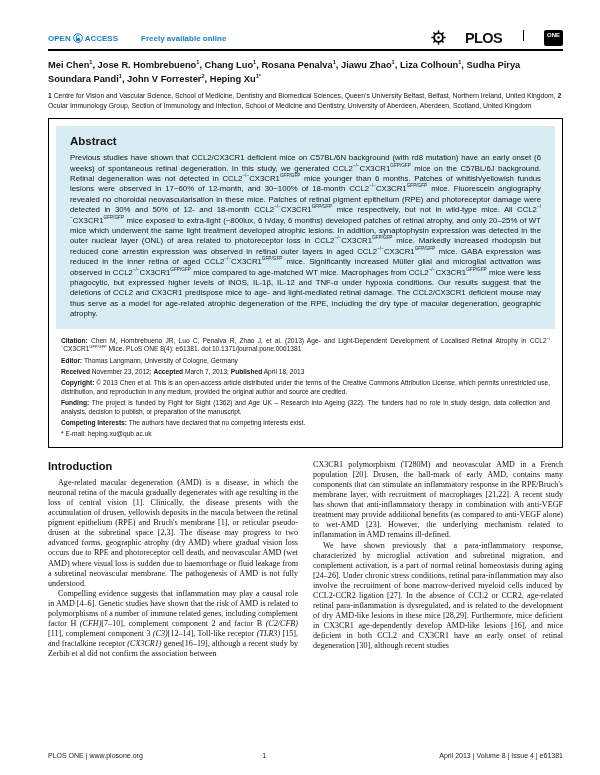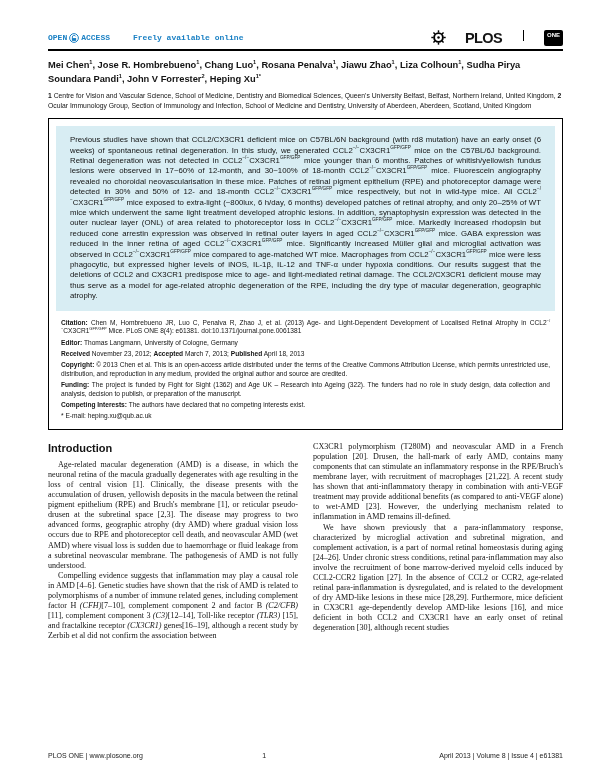--- a/index.html
+++ b/index.html
@@ -7,21 +7,21 @@
   body {
     background: #ffffff;
     color: #141414;
     font-family: "Liberation Sans", sans-serif;
     position: relative;
   }
   .page { width: 600px; height: 775px; padding: 30px 37px 0 48px; position: relative; overflow: hidden; }
 
   
   .topbar { display: flex; justify-content: space-between; align-items: center; padding-bottom: 3px; border-bottom: 2px solid #000; }
-  .oa { color: var(--link_blue); font-weight: bold; font-size: 8px; display: flex; align-items: flex-start; gap: 2px; font-family: Liberation Mono, monospace; }
+  .oa { color: var(--link_blue); font-weight: bold; font-size: 8px; display: flex; align-items: flex-end; gap: 2px; }
   .oa .tagline { margin-left: 21px; }
   .logo { display: flex; gap: 19px; }
   .logo .plos { font-weight: bold; font-size: 14.5px; letter-spacing: -0.6px; }
   .logo .bar { width: 1px; height: 11px; background: #000; margin: 0 1px 0 2px; }
   .one-badge { background: var(--one_badge_bg); color: #fff; font-size: 6px; font-weight: bold; padding: 2px 3px; border-radius: 2px; line-height: 1; }
 
   
   h1 { font-size: 18px; line-height: 1.18; margin-top: 9px; letter-spacing: -0.2px; font-weight: bold; }
   sup { font-size: 60%; line-height: 0; vertical-align: super; }
   .authors { font-weight: bold; font-size: 9.3px; line-height: 1.55; margin-top: 7px; }
@@ -83,20 +83,21 @@
       <span class="bar"></span>
       <span class="one-badge">ONE</span>
     </span>
   </div>
 
   <p class="authors">Mei Chen<sup>1</sup>, Jose R. Hombrebueno<sup>1</sup>, Chang Luo<sup>1</sup>, Rosana Penalva<sup>1</sup>, Jiawu Zhao<sup>1</sup>, Liza Colhoun<sup>1</sup>, Sudha Pirya Soundara Pandi<sup>1</sup>, John V Forrester<sup>2</sup>, Heping Xu<sup>1*</sup></p>
   <p class="affils"><b>1</b> Centre for Vision and Vascular Science, School of Medicine, Dentistry and Biomedical Sciences, Queen's University Belfast, Belfast, Northern Ireland, United Kingdom, <b>2</b> Ocular Immunology Group, Section of Immunology and Infection, School of Medicine and Dentistry, University of Aberdeen, Aberdeen, Scotland, United Kingdom</p>
 
   <section class="meta-box">
     <div class="abstract">
+      <h2>Abstract</h2>
       <p>Previous studies have shown that CCL2/CX3CR1 deficient mice on C57BL/6N background (with rd8 mutation) have an early onset (6 weeks) of spontaneous retinal degeneration. In this study, we generated CCL2<sup>−/−</sup>CX3CR1<sup>GFP/GFP</sup> mice on the C57BL/6J background. Retinal degeneration was not detected in CCL2<sup>−/−</sup>CX3CR1<sup>GFP/GFP</sup> mice younger than 6 months. Patches of whitish/yellowish fundus lesions were observed in 17~60% of 12-month, and 30~100% of 18-month CCL2<sup>−/−</sup>CX3CR1<sup>GFP/GFP</sup> mice. Fluorescein angiography revealed no choroidal neovascularisation in these mice. Patches of retinal pigment epithelium (RPE) and photoreceptor damage were detected in 30% and 50% of 12- and 18-month CCL2<sup>−/−</sup>CX3CR1<sup>GFP/GFP</sup> mice respectively, but not in wild-type mice. All CCL2<sup>−/−</sup>CX3CR1<sup>GFP/GFP</sup> mice exposed to extra-light (~800lux, 6 h/day, 6 months) developed patches of retinal atrophy, and only 20–25% of WT mice which underwent the same light treatment developed atrophic lesions. In addition, synaptophysin expression was detected in the outer nuclear layer (ONL) of area related to photoreceptor loss in CCL2<sup>−/−</sup>CX3CR1<sup>GFP/GFP</sup> mice. Markedly increased rhodopsin but reduced cone arrestin expression was observed in retinal outer layers in aged CCL2<sup>−/−</sup>CX3CR1<sup>GFP/GFP</sup> mice. GABA expression was reduced in the inner retina of aged CCL2<sup>−/−</sup>CX3CR1<sup>GFP/GFP</sup> mice. Significantly increased Müller glial and microglial activation was observed in CCL2<sup>−/−</sup>CX3CR1<sup>GFP/GFP</sup> mice compared to age-matched WT mice. Macrophages from CCL2<sup>−/−</sup>CX3CR1<sup>GFP/GFP</sup> mice were less phagocytic, but expressed higher levels of iNOS, IL-1β, IL-12 and TNF-α under hypoxia conditions. Our results suggest that the deletions of CCL2 and CX3CR1 predispose mice to age- and light-mediated retinal damage. The CCL2/CX3CR1 deficient mouse may thus serve as a model for age-related atrophic degeneration of the RPE, including the dry type of macular degeneration, geographic atrophy.</p>
     </div>
     <div class="meta-list">
 
     <p class="meta-p"><b>Citation:</b> Chen M, Hombrebueno JR, Luo C, Penalva R, Zhao J, et al. (2013) Age- and Light-Dependent Development of Localised Retinal Atrophy in CCL2<sup>−/−</sup>CX3CR1<sup>GFP/GFP</sup> Mice. PLoS ONE 8(4): e61381. doi:10.1371/journal.pone.0061381</p>
         <p class="meta-p"><b>Editor:</b> Thomas Langmann, University of Cologne, Germany</p>
         <p class="meta-p"><b>Received</b> November 23, 2012; <b>Accepted</b> March 7, 2013; <b>Published</b> April 18, 2013</p>
         <p class="meta-p"><b>Copyright:</b> © 2013 Chen et al. This is an open-access article distributed under the terms of the Creative Commons Attribution License, which permits unrestricted use, distribution, and reproduction in any medium, provided the original author and source are credited.</p>
         <p class="meta-p"><b>Funding:</b> The project is funded by Fight for Sight (1362) and Age UK – Research into Ageing (322). The funders had no role in study design, data collection and analysis, decision to publish, or preparation of the manuscript.</p>
         <p class="meta-p"><b>Competing Interests:</b> The authors have declared that no competing interests exist.</p>

